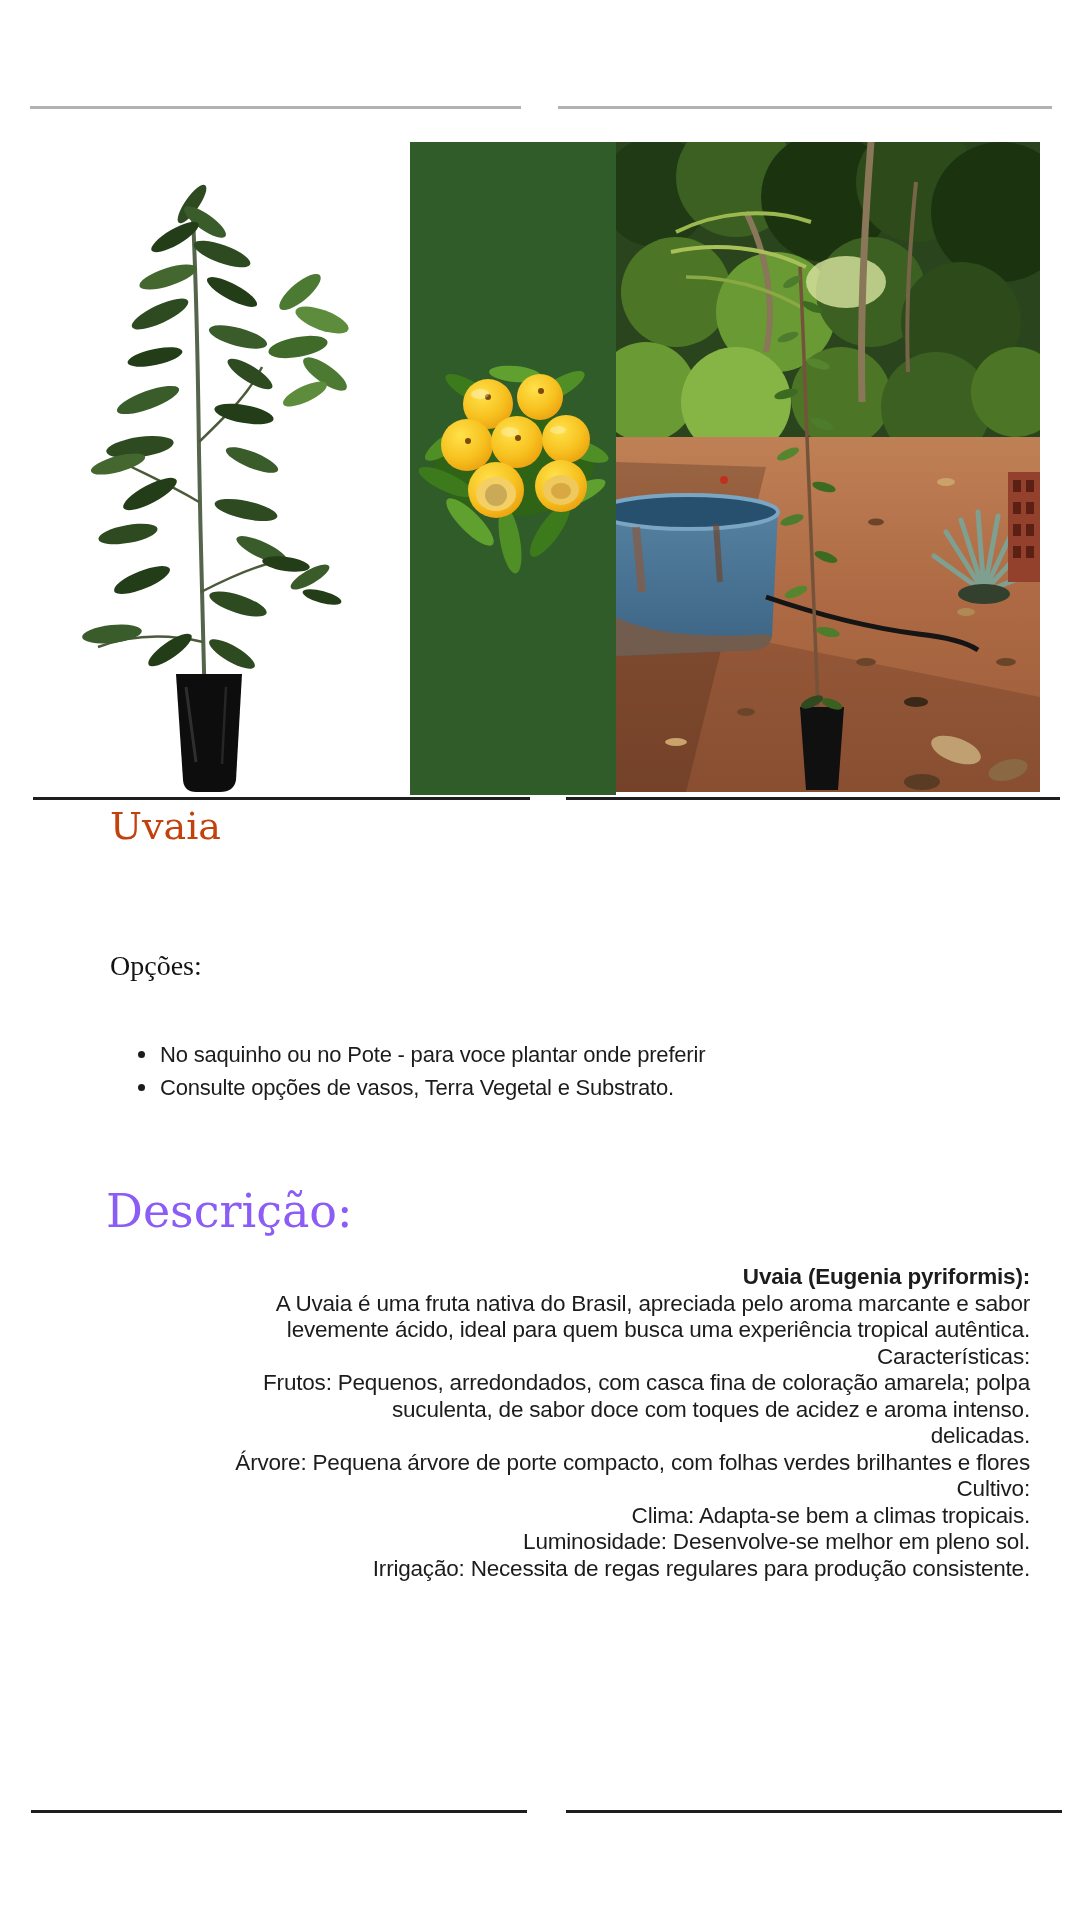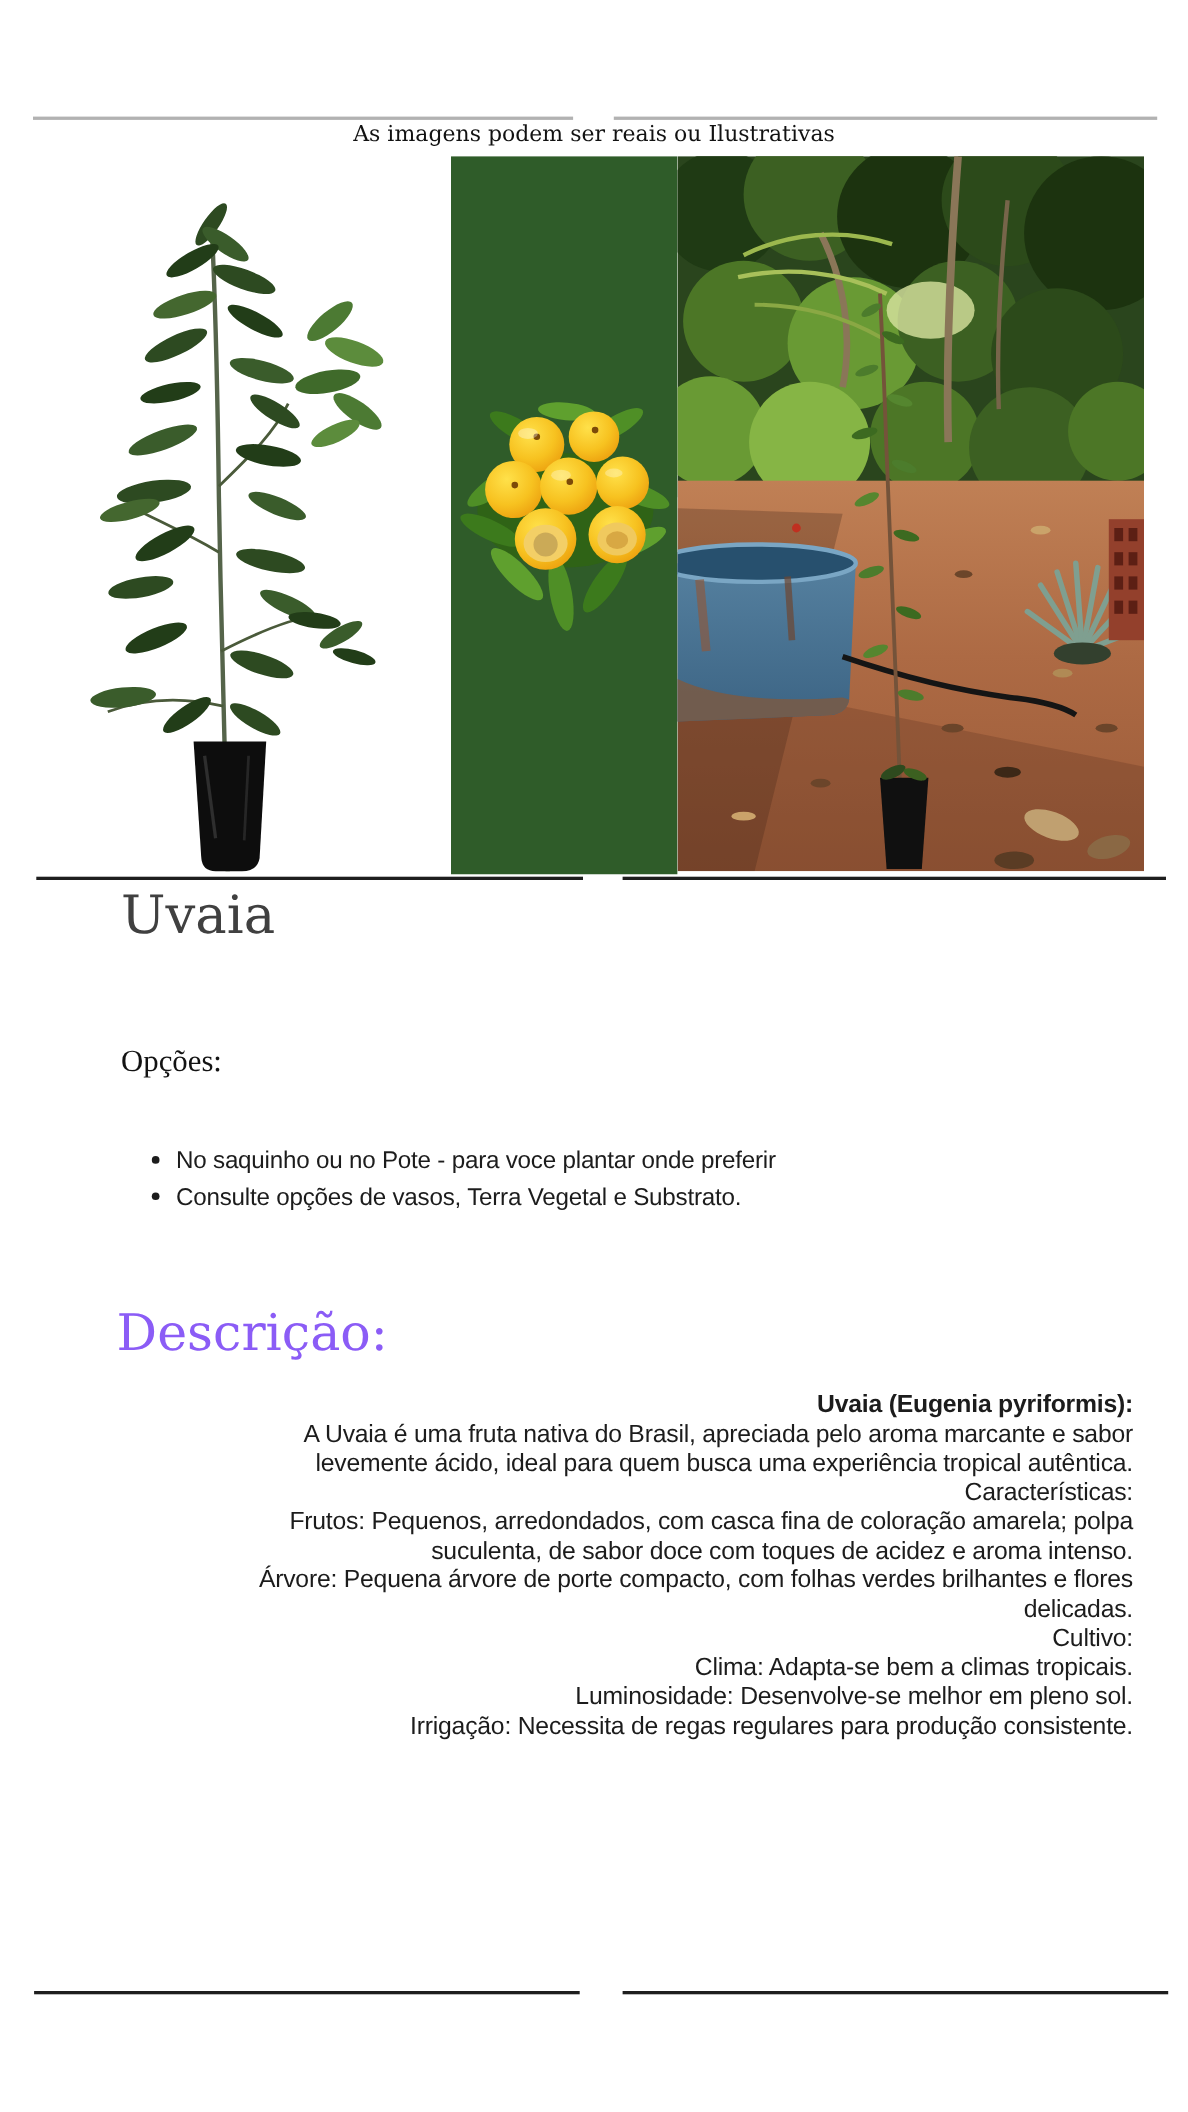--- a/index.html
+++ b/index.html
@@ -15,21 +15,21 @@
   .rule.dark{background:var(--divider-dark);}
   .notice{position:absolute;left:0;right:0;top:109px;text-align:center;
           font-family:"DejaVu Serif",serif;font-size:20px;color:#121212;}
   .gallery{position:absolute;left:0;top:142px;width:1080px;height:653px;}
   .gallery svg{position:absolute;top:0;display:block;}
   .svg-seedling{left:0;}
   .svg-fruits{left:410px;}
   .svg-field{left:616px;}
   .gp{fill:var(--green-panel);}
   .title{position:absolute;left:110px;top:804px;font-family:"DejaVu Serif",serif;
-         font-size:48px;color:#404040;}
+         font-size:38px;color:#c2410c;}
   .opcoes{position:absolute;left:110px;top:950px;font-family:Liberation Serif, serif;
           font-size:28px;color:#131313;}
   .bullets{position:absolute;left:122px;top:1022px;margin:16px;padding:0;list-style:none;}
   .bullets li{display:flex;align-items:center;height:33px;font-size:22px;color:#1c1c1c;
               letter-spacing:-0.2px;}
   .bullets .dot{width:7px;height:7px;border-radius:50%;background:#1c1c1c;
                 margin-right:15px;flex:0 0 auto;}
   .descricao{position:absolute;left:106px;top:1184px;font-family:"DejaVu Serif",serif;
              font-size:46px;color:#8b5cf6;}
   .para{position:absolute;left:110px;top:1264px;width:920px;font-size:22.5px;
@@ -38,21 +38,20 @@
   .pline.bold{font-weight:bold;}
 </style>
 </head>
 <body>
 
 <div class="page">
 
   <div class="rule light" style="left:30px;top:106px;width:491px"></div>
   <div class="rule light" style="left:558px;top:106px;width:494px"></div>
 
-  <div class="notice">As imagens podem ser reais ou Ilustrativas</div>
 
   <div class="gallery">
 
     <svg class="svg-seedling" width="410" height="651" viewBox="0 0 410 651">
       <rect x="0" y="0" width="410" height="651" fill="#ffffff"></rect>
       <g>
         <path d="M207 650 C205 560 201 430 199 310 C198 230 196 130 192 55" stroke="#55644a" stroke-width="4" fill="none"></path>
         <path d="M199 300 C230 270 250 250 262 225" stroke="#4a5a3a" stroke-width="2.5" fill="none"></path>
         <path d="M199 360 C165 340 140 330 118 318" stroke="#4a5a3a" stroke-width="2.5" fill="none"></path>
         <path d="M201 450 C240 430 268 420 286 418" stroke="#4a5a3a" stroke-width="2.5" fill="none"></path>
@@ -266,22 +265,22 @@
   </ul>
 
   <div class="descricao">Descrição:</div>
   <div class="para">
     <div class="pline bold">Uvaia (Eugenia pyriformis):</div>
     <div class="pline"> A Uvaia é uma fruta nativa do Brasil, apreciada pelo aroma marcante e sabor</div>
     <div class="pline">levemente ácido, ideal para quem busca uma experiência tropical autêntica.</div>
     <div class="pline">Características:</div>
     <div class="pline">Frutos: Pequenos, arredondados, com casca fina de coloração amarela; polpa</div>
     <div class="pline">suculenta, de sabor doce com toques de acidez e aroma intenso.</div>
+    <div class="pline">delicadas.</div>
     <div class="pline">Árvore: Pequena árvore de porte compacto, com folhas verdes brilhantes e flores</div>
-    <div class="pline">delicadas.</div>
     <div class="pline">Cultivo:</div>
     <div class="pline">Clima: Adapta-se bem a climas tropicais.</div>
     <div class="pline">Luminosidade: Desenvolve-se melhor em pleno sol.</div>
     <div class="pline">Irrigação: Necessita de regas regulares para produção consistente.</div>
   </div>
 
   <div class="rule dark" style="left:31px;top:1810px;width:496px"></div>
   <div class="rule dark" style="left:566px;top:1810px;width:496px"></div>
 
 </div>

